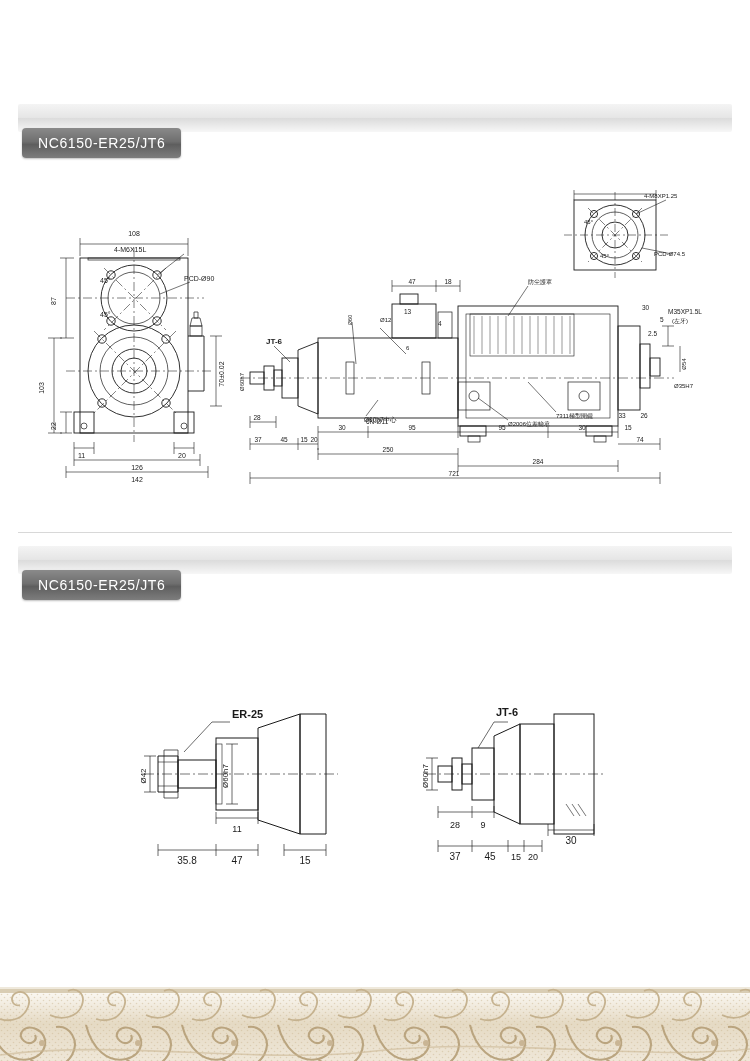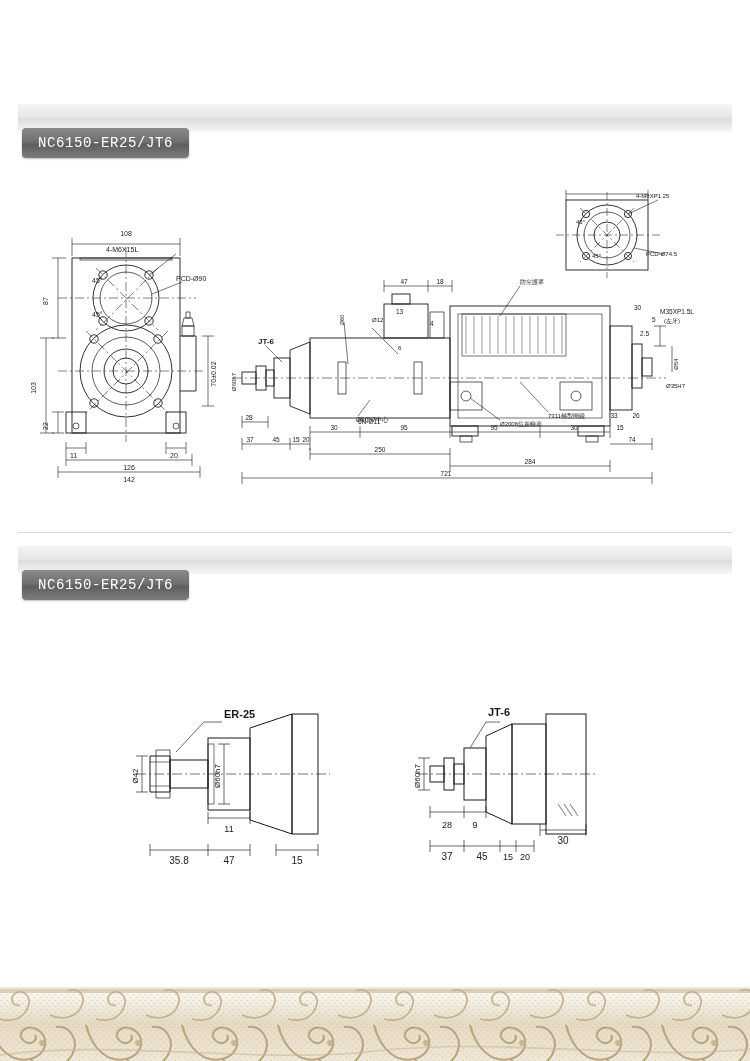--- a/index.html
+++ b/index.html
@@ -58,35 +58,35 @@
     display: flex;
     align-items: center;
     border-radius: 4px;
     background: linear-gradient(to bottom, #8a8a8a 0%, #6f6f6f 45%, #5e5e5e 55%, #7d7d7d 100%);
     box-shadow: 0 1px 2px rgba(0,0,0,.25);
   }
   .title-chip span {
     color: #ffffff;
     font-size: 14px;
     letter-spacing: .6px;
-    font-family: Liberation Mono, monospace;
+    font-family: Liberation Sans, sans-serif;
   }
 
   .divider {
     position: absolute;
     left: 18px;
     width: 714px;
     height: 1px;
     background: #d8d8d8;
   }
 
   
   .drawing {
     position: absolute;
-    left: 0;
+    left: 8px;
     width: 628px;
   }
   .d1 { top: 186px; height: 330px; }
   .d2 { top: 640px; height: 280px; }
 
   svg { display: block; }
   svg text { font-family: "Liberation Sans", sans-serif; fill: #1a1a1a; }
 </style>
 </head>
 <body>

